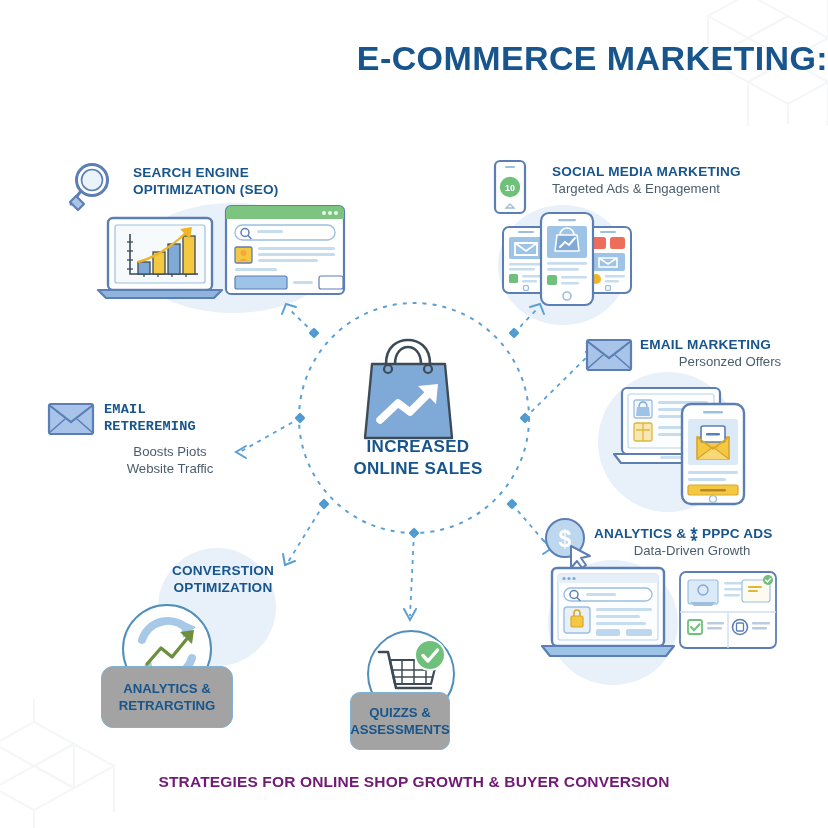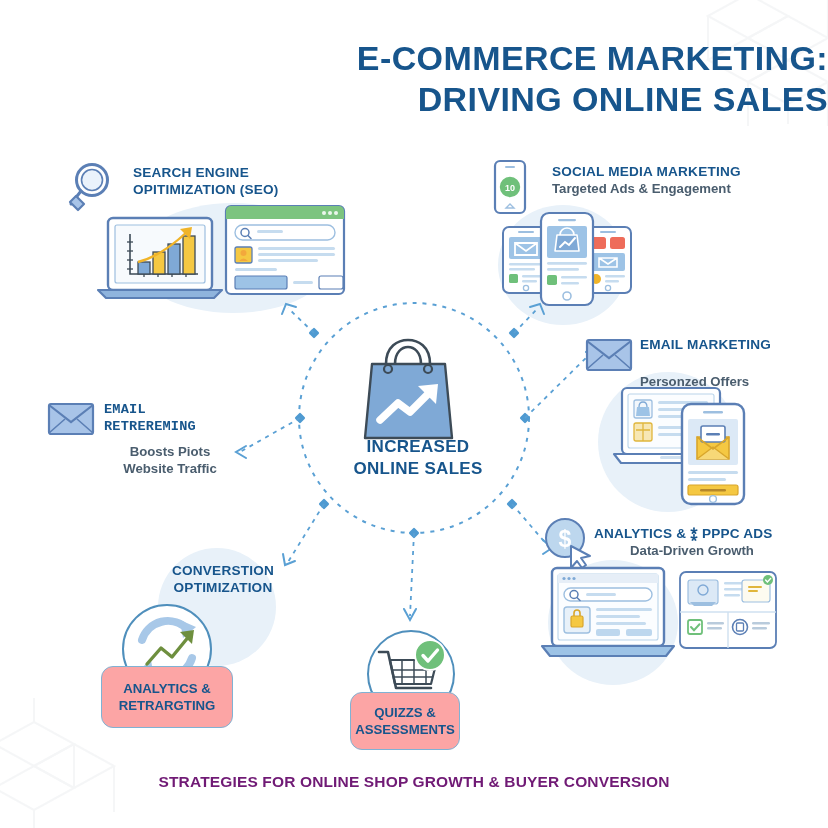--- a/index.html
+++ b/index.html
@@ -41,37 +41,37 @@
     font-size: 15.5px; font-weight: bold; letter-spacing: .15px;
   }
 
   
   .lbl-head {
     color: #17558c; font-weight: bold; font-size: 13.6px;
     line-height: 1.28; letter-spacing: .2px;
   }
   .lbl-sub {
     color: #4a5d6e; font-size: 13.2px; line-height: 1.3;
-    font-weight: bold;
+    font-weight: normal;
   }
   .lbl { position: absolute; }
 
   
   #hub-text {
     position: absolute; left: 318px; top: 436px; width: 200px;
     text-align: center; color: #17558c;
     font-weight: bold; font-size: 17px; line-height: 1.3;
     letter-spacing: .3px;
   }
 
   
   .capbox {
     position: absolute;
     border: 1.6px solid #7fb2d4; border-radius: 12px;
-    background: #fca5a5;
+    background: #a3a3a3;
     color: #17558c; font-weight: bold; font-size: 13.2px;
     line-height: 1.3; text-align: center;
     display: flex; align-items: center; justify-content: center;
   }
 
   svg { display: block; overflow: visible; }
   .ill { position: absolute; }
 </style>
 </head>
 <body>
@@ -164,21 +164,20 @@
     <path d="M60 48 L80 46 L78 66 Z" fill="#ffffff"></path>
   </svg>
 
   <div id="hub-text">
     <span>INCREASED</span><br>
     <span>ONLINE SALES</span>
   </div>
 
   <div id="title">
     <span>E-COMMERCE MARKETING:</span>
-    <span class="l2">DRIVING ONLINE SALES</span>
   </div>
 
   <div id="footer">STRATEGIES FOR ONLINE SHOP GROWTH &amp; BUYER CONVERSION</div>
 
   <svg class="ill" style="left:66px; top:160px;" width="56" height="54" viewBox="0 0 56 54">
     <circle cx="26" cy="20" r="15.5" fill="#ffffff" stroke="#5b7fb5" stroke-width="3"></circle>
     <circle cx="26" cy="20" r="10.5" fill="#eaf2fb" stroke="#5b7fb5" stroke-width="1.6"></circle>
     <path d="M15 31 L5 44" stroke="#5b7fb5" stroke-width="3" stroke-linecap="round"></path>
     <path d="M10 36 L18 44 L12 50 L4 42 Z" fill="#a8c4e8" stroke="#5b7fb5" stroke-width="2.2" stroke-linejoin="round"></path>
   </svg>
@@ -305,21 +304,21 @@
   </svg>
 
   <svg class="ill" style="left:585px; top:336px;" width="48" height="38" viewBox="0 0 48 38">
     <rect x="2" y="4" width="44" height="30" rx="2" fill="#a8c4e8" stroke="#5b7fb5" stroke-width="2.2"></rect>
     <path d="M2 5 L24 22 L46 5" fill="none" stroke="#5b7fb5" stroke-width="2.2"></path>
     <path d="M2 33 L18 19 M46 33 L30 19" fill="none" stroke="#5b7fb5" stroke-width="1.6"></path>
   </svg>
 
   <div class="lbl" style="left:640px; top:336px; width:180px; text-align:left;">
     <div class="lbl-head">EMAIL MARKETING</div>
-    <div class="lbl-sub" style="text-align:left;margin-top:20px;">Personzed Offers</div>
+    <div class="lbl-sub" style="text-align:center;">Personzed Offers</div>
   </div>
 
   <svg class="ill" style="left:600px; top:378px;" width="165" height="130" viewBox="0 0 165 130">
 
     <rect x="22" y="10" width="98" height="66" rx="5" fill="#ffffff" stroke="#5b7fb5" stroke-width="2.2"></rect>
     <rect x="28" y="16" width="86" height="54" rx="2" fill="#fbfdff" stroke="#b9d4ea" stroke-width="1.1"></rect>
     <path d="M14 76 H128 L121 85 H21 Z" fill="#ffffff" stroke="#5b7fb5" stroke-width="2.2" stroke-linejoin="round"></path>
     <rect x="60" y="78" width="22" height="3" rx="1.5" fill="#cfe0f0"></rect>
 
     <rect x="34" y="22" width="18" height="18" rx="2" fill="#f2f7fc" stroke="#9dbfe0" stroke-width="1.3"></rect>
@@ -480,20 +479,20 @@
         <path d="M61 32 V56"></path>
       <path d="M27 42 H70"></path>
         <path d="M28.5 49 H68"></path>
     </g>
     <circle cx="36" cy="70" r="5" fill="#bdd7ee" stroke="#3d4b57" stroke-width="2"></circle>
     <circle cx="62" cy="70" r="5" fill="#bdd7ee" stroke="#3d4b57" stroke-width="2"></circle>
     <circle cx="65" cy="27" r="15" fill="#6fc07a" stroke="#ffffff" stroke-width="2"></circle>
     <path d="M58 27.5 l5 5.5 l9.5 -11" fill="none" stroke="#ffffff" stroke-width="3.4" stroke-linecap="round" stroke-linejoin="round"></path>
   </svg>
 
-  <div class="capbox" style="left:350px; top:692px; width:110px; height:58px;">
+  <div class="capbox" style="left:350px; top:692px; width:100px; height:58px;border-radius:10px;">
     <div>
       <span>QUIZZS &amp;</span><br>
       <span>ASSESSMENTS</span>
     </div>
   </div>
 
 </div>
 
 </body></html>

